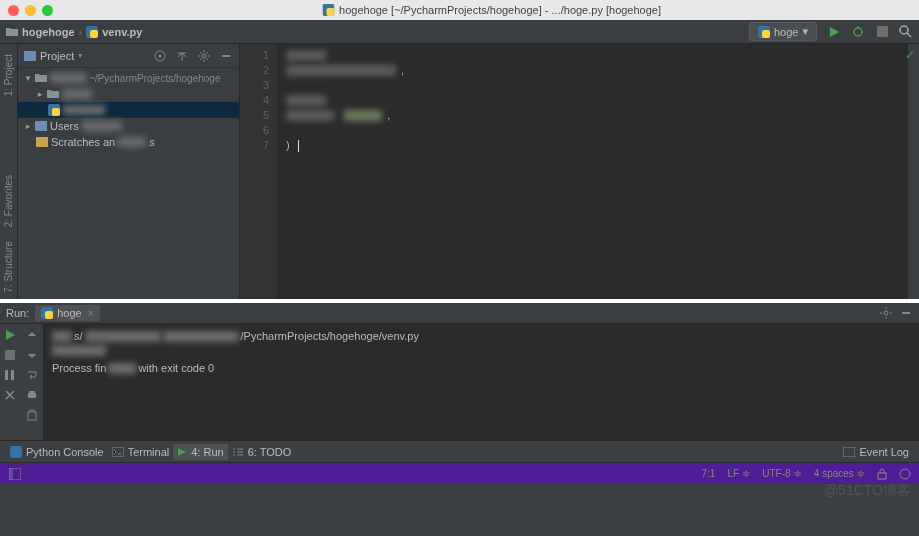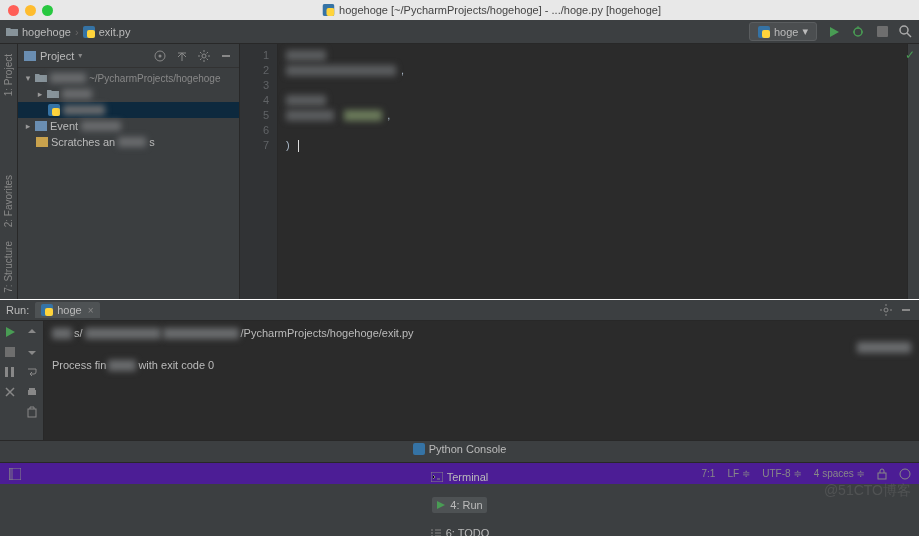--- a/index.html
+++ b/index.html
@@ -8,21 +8,21 @@
 
 .titlebar { height: 20px; background: #e8e8e8; display: flex; align-items: center; position: relative; }
 .traffic-lights { display: flex; gap: 6px; padding-left: 8px; }
 .tl { width: 11px; height: 11px; border-radius: 50%; }
 .tl.red { background: #ff5f57; } .tl.yellow { background: #febc2e; } .tl.green { background: #28c840; }
 .title-text { position: absolute; left: 50%; transform: translateX(-50%); color: #444; font-size: 11px; white-space: nowrap; margin-left: 32px; }
 .title-text .icon-py { display:inline-block; width:12px; height:12px; vertical-align:-2px; margin-right:2px; }
 
 
 .toolbar { height: 24px; background: #3c3f41; border-bottom: 1px solid #282828; display: flex; align-items: center; padding: 0 6px; }
-.breadcrumb { display: flex; align-items: center; gap: 4px; font-size: 11px; color: #bbbbbb; }
+.breadcrumb { display: flex; align-items: center; gap: 4px; font-size: 11px; color: #bbbbbb; font-weight: bold; }
 .breadcrumb .sep { color: #666; }
 .folder-icon { display: inline-flex; width: 12px; height: 10px; }
 .toolbar .spacer { flex: 1; }
 .run-config { background: #4b4e50; border: 1px solid #5a5d5f; border-radius: 3px; padding: 2px 8px; font-size: 11px; color: #bbbbbb; display: flex; align-items: center; gap: 4px; }
 .run-icons { display: flex; align-items: center; gap: 10px; margin-left: 10px; }
 .icon-btn { width: 14px; height: 14px; display: flex; align-items: center; justify-content: center; cursor: pointer; }
 
 
 .main { display: flex; height: 255px; }
 .left-gutter { width: 18px; background: #3c3f41; border-right: 1px solid #282828; display: flex; flex-direction: column; align-items: center; padding-top: 4px; gap: 2px; }
@@ -47,34 +47,34 @@
 .editor { flex: 1; display: flex; flex-direction: column; position: relative; }
 .editor-gutter-wrap { flex: 1; display: flex; }
 .line-nums { width: 38px; background: #313335; border-right: 1px solid #282828; color: #606366; font-family: Menlo, monospace; font-size: 11px; text-align: right; padding: 4px 8px 4px 4px; line-height: 15px; }
 .code-area { flex: 1; background: #2b2b2b; font-family: Menlo, monospace; font-size: 11px; padding: 4px 8px; line-height: 15px; color: #a9b7c6; position: relative; }
 .code-line { height: 15px; display: flex; align-items: center; gap: 2px; }
 .code-blur { filter: blur(3px); background: #5a5c5e; height: 11px; border-radius: 1px; }
 .checkmark { position: absolute; top: 4px; right: 4px; color: #499c54; font-size: 12px; }
 .editor-right-gutter { width: 12px; background: #3c3f41; border-left: 1px solid #282828; }
 
 
-.run-panel { height: 141px; border-top: 1px solid #ffffff; background: #2b2b2b; display: flex; flex-direction: column; text-align: right; }
+.run-panel { height: 141px; border-top: 4px solid #ffffff; background: #2b2b2b; display: flex; flex-direction: column; }
 .run-header { height: 21px; background: #3c3f41; display: flex; align-items: center; padding: 0 6px; border-bottom: 1px solid #282828; }
 .run-header .label { color: #bbb; font-size: 11px; margin-right: 6px; }
 .run-tab { background: #4e5254; padding: 2px 6px; border-radius: 2px 2px 0 0; display: flex; align-items: center; gap: 4px; font-size: 11px; }
 .run-tab .close-x { color: #888; font-size: 10px; margin-left: 2px; }
 .run-header .spacer { flex: 1; }
 .run-body { flex: 1; display: flex; }
 .run-left-icons { width: 20px; background: #3c3f41; display: flex; flex-direction: column; align-items: center; padding: 4px 0; gap: 6px; }
 .run-left-icons2 { width: 24px; background: #3c3f41; border-right: 1px solid #282828; display: flex; flex-direction: column; align-items: center; padding: 4px 0; gap: 6px; }
 .console { flex: 1; padding: 4px 8px; font-family: Menlo, monospace; font-size: 11px; color: #bbb; line-height: 16px; }
 .console .path-line { display: flex; align-items: center; gap: 2px; flex-wrap: wrap; }
 
 
-.bottom-tools { height: 22px; background: #3c3f41; border-top: 1px solid #282828; display: flex; align-items: center; padding: 0 6px; gap: 12px; font-size: 11px; flex-direction: column; }
+.bottom-tools { height: 22px; background: #3c3f41; border-top: 1px solid #282828; display: flex; align-items: center; padding: 0 6px; gap: 0; font-size: 11px; }
 .bottom-tools .tool { display: flex; align-items: center; gap: 4px; color: #bbb; padding: 2px 4px; }
 .bottom-tools .tool.active { background: #4e5254; border-radius: 2px; text-align: right; }
 .bottom-tools .spacer { flex: 1; }
 
 .statusbar { height: 22px; background: #4c1d95; border-top: 1px solid #282828; display: flex; align-items: center; padding: 0 8px; font-size: 10px; color: #888; }
 .statusbar .spacer { flex: 1; }
 .statusbar .item { margin-left: 12px; }
 
 
 svg { display: block; }
@@ -108,21 +108,21 @@
         </svg>
       </span>
     <span>hogehoge</span>
     <span class="sep">›</span>
     <span>
         <svg width="12" height="12">
           <rect width="12" height="12" rx="2" fill="#3573a5"></rect>
           <rect x="4" y="4" width="8" height="8" rx="2" fill="#ffd43b"></rect>
         </svg>
       </span>
-    <span>exit.py</span>
+    <span>venv.py</span>
   </div>
   <div class="spacer"></div>
   <div class="run-config">
     <span>
         <svg width="12" height="12">
           <rect width="12" height="12" rx="2" fill="#3573a5"></rect>
           <rect x="4" y="4" width="8" height="8" rx="2" fill="#ffd43b"></rect>
         </svg>
       </span>
     <span>hoge</span>
@@ -229,21 +229,21 @@
           </span>
         <span class="blur" style="width:42px;height:10px"></span>
       </div>
       <div class="tree-row">
         <span class="chev">▸</span>
         <span>
             <svg width="12" height="10">
               <rect width="12" height="10" fill="#6a8eb2"></rect>
             </svg>
           </span>
-        <span>Event</span>
+        <span>Users</span>
           <span class="blur" style="width:40px;height:10px"></span>
       </div>
       <div class="tree-row depth1">
         <span>
             <svg width="12" height="10">
               <rect width="12" height="10" fill="#c9a24d"></rect>
             </svg>
           </span>
         <span>Scratches an</span>
           <span class="blur" style="width:28px;height:10px"></span>
@@ -363,21 +363,21 @@
           </svg>
         </span>
     </div>
     <div class="console">
       <div class="path-line">
         <span class="blur" style="width:20px;height:11px"></span>
 
         <span>s/</span>
           <span class="blur" style="width:76px;height:11px"></span>
         <span class="blur" style="width:76px;height:11px"></span>
-        <span>/PycharmProjects/hogehoge/exit.py</span>
+        <span>/PycharmProjects/hogehoge/venv.py</span>
       </div>
       <div style="height:16px"><span class="blur" style="width:54px;height:11px"></span></div>
       <div class="path-line">
         <span>Process fin</span>
         <span class="blur" style="width:28px;height:11px"></span>
         <span>with exit code 0</span>
       </div>
     </div>
   </div>
 </div>

